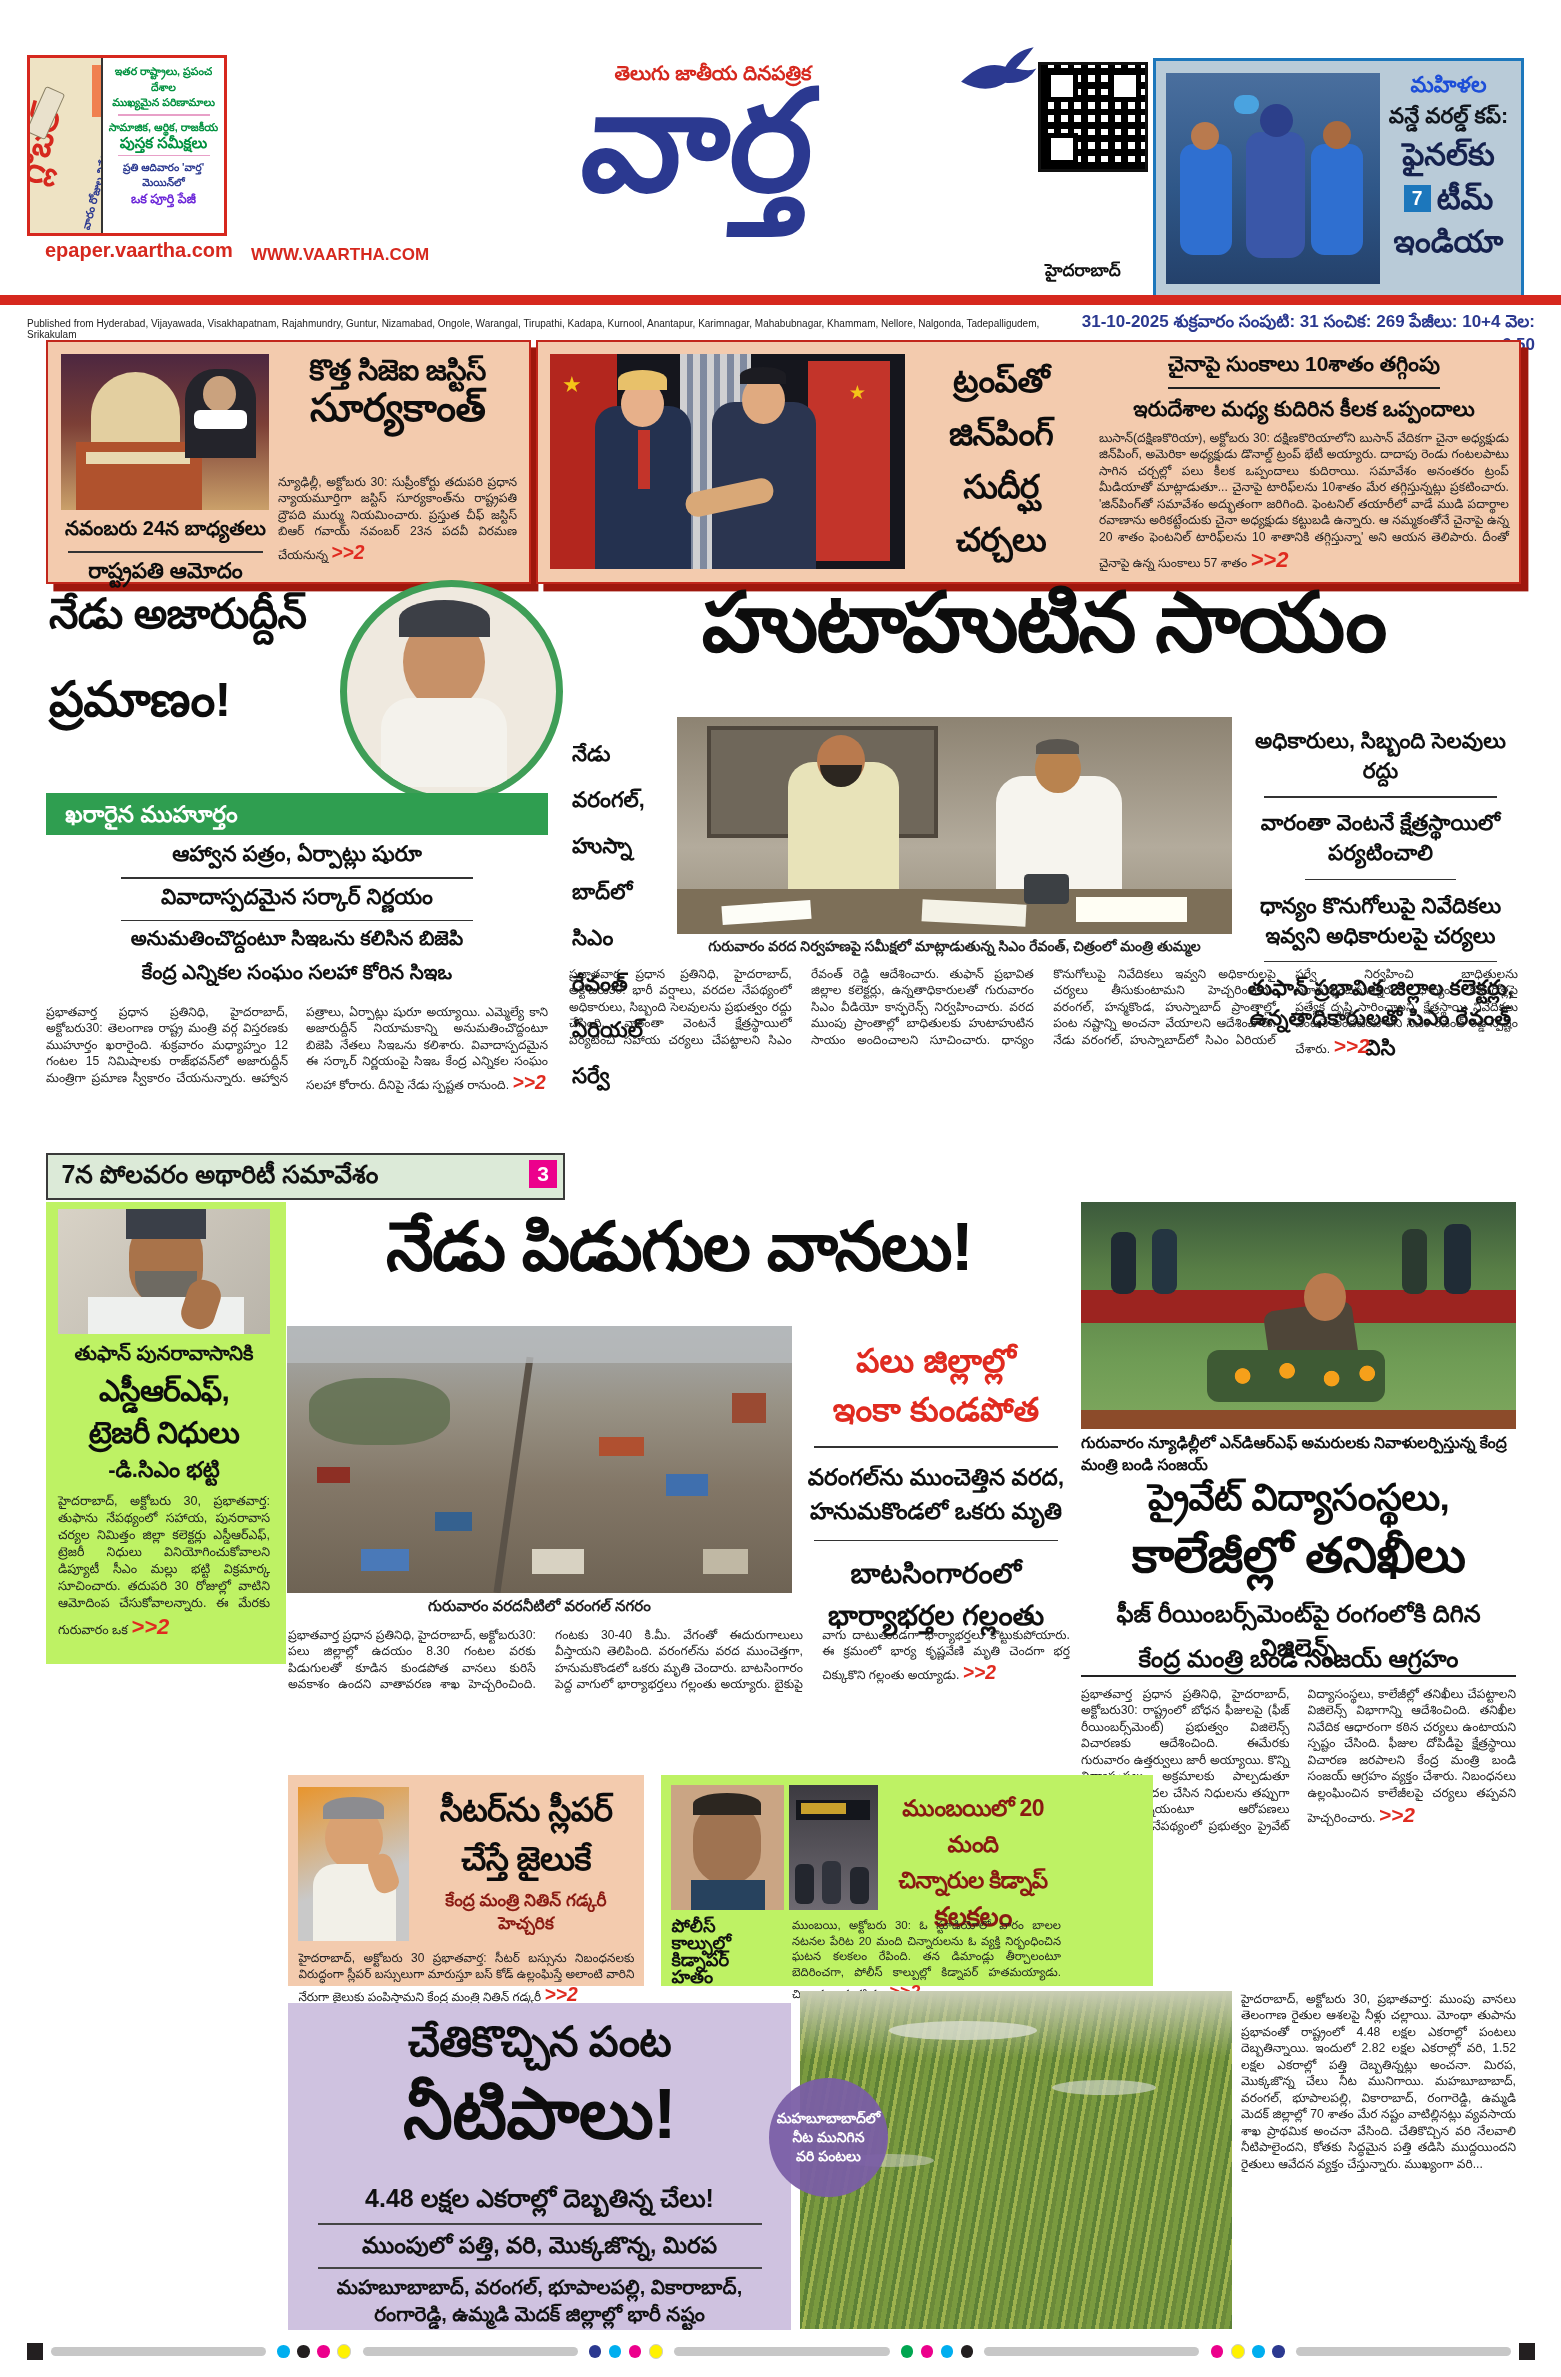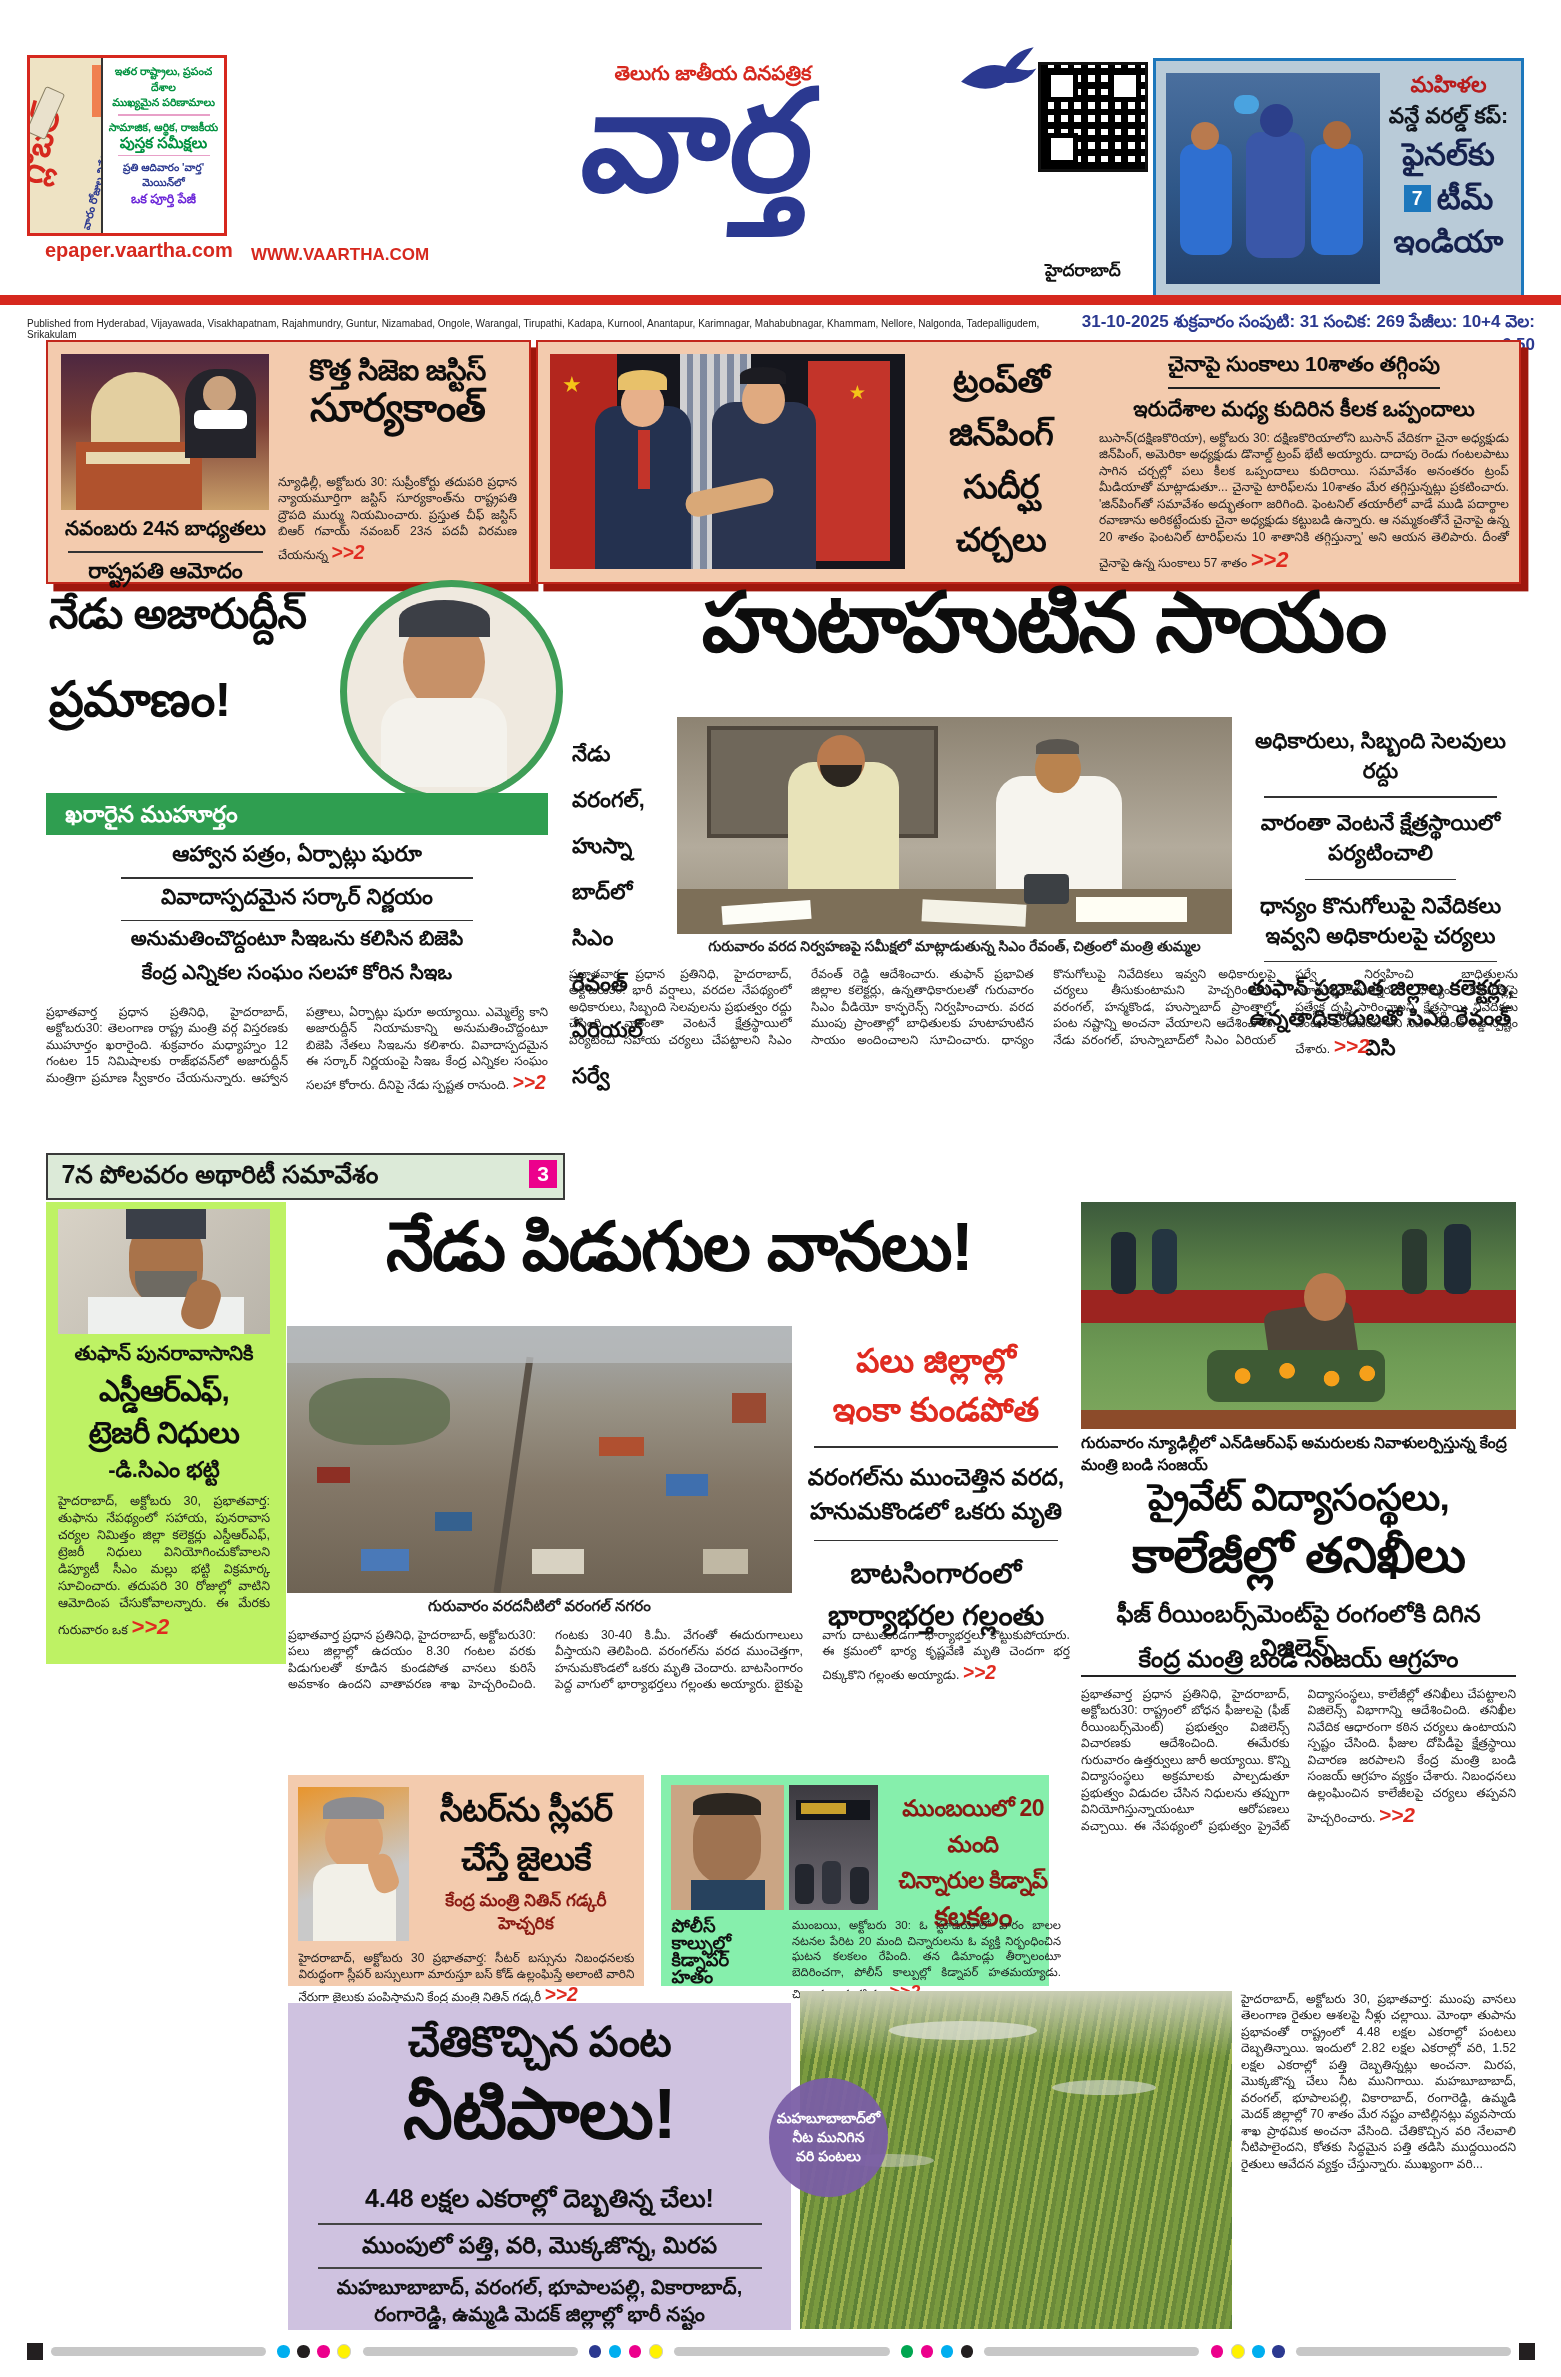--- a/index.html
+++ b/index.html
@@ -73,21 +73,21 @@
     <div class="ph" style="left:10.4px;top:12px;width:214px;height:211px;background:linear-gradient(180deg,#4a6f9e 0%,#2f5788 55%,#24416b 100%);">
       <div style="position:absolute;left:13.4px;top:71px;width:52px;height:111px;background:#2f6fd0;border-radius:13.4px;"></div>
       <div style="position:absolute;left:25px;top:49px;width:28px;height:28px;background:#b97a4e;border-radius:50%;"></div>
       <div style="position:absolute;left:80px;top:59px;width:59px;height:126px;background:#3a57a8;border-radius:15px;"></div>
       <div style="position:absolute;left:94px;top:31px;width:33px;height:33px;background:#2c3f8a;border-radius:50%;"></div>
       <div style="position:absolute;left:145px;top:71px;width:52px;height:111px;background:#2f6fd0;border-radius:13.4px;"></div>
       <div style="position:absolute;left:157px;top:48px;width:28px;height:28px;background:#a86a40;border-radius:50%;"></div>
       <div style="position:absolute;left:68px;top:22px;width:25px;height:19.3px;background:#4aa3e0;border-radius:9px;"></div>
     </div>
     <div style="position:absolute;left:227px;top:7.4px;width:131px;text-align:center;">
-      <div style="font-size:22px;font-weight:800;color:#b91c1c;line-height:33px;">మహిళల</div>
+      <div style="font-size:22px;font-weight:800;color:#1d4ed8;line-height:33px;">మహిళల</div>
       <div style="font-size:21.5px;font-weight:800;color:#10151c;line-height:31px;">వన్డే వరల్డ్ కప్:</div>
       <div style="font-size:31px;font-weight:800;color:#15214d;line-height:45px;">ఫైనల్‌కు</div>
       <div style="display:flex;align-items:center;justify-content:center;gap:6px;">
         <span style="display:inline-block;width:27px;height:27px;background:#1c77bc;color:#fff;font-size:19.3px;font-weight:800;line-height:27px;text-align:center;">7</span>
         <span style="font-size:31px;font-weight:800;color:#15214d;line-height:43px;">టీమ్</span>
       </div>
       <div style="font-size:31px;font-weight:800;color:#15214d;line-height:43px;">ఇండియా</div>
     </div>
   </div>
 
@@ -304,21 +304,21 @@
       <div class="hl" style="font-size:33px;line-height:49px;">సీటర్‌ను స్లీపర్</div>
       <div class="hl" style="font-size:33px;line-height:49px;">చేస్తే జైలుకే</div>
       <div style="font-size:17px;font-weight:800;color:#8a1a12;margin-top:7.4px;">కేంద్ర మంత్రి నితిన్ గడ్కరీ హెచ్చరిక</div>
     </div>
     <div class="bodytxt" style="position:absolute;left:10.4px;top:175px;width:336px;font-size:12px;">
       <span>హైదరాబాద్, అక్టోబరు 30 ప్రభాతవార్త: సీటర్ బస్సును నిబంధనలకు విరుద్ధంగా స్లీపర్ బస్సులుగా మారుస్తూ బస్ కోడ్ ఉల్లంఘిస్తే అలాంటి వారిని నేరుగా జైలుకు పంపిస్తామని కేంద్ర మంత్రి నితిన్ గడ్కరీ </span>
       <span class="jump" style="font-size:19.3px;">&gt;&gt;2</span>
     </div>
   </div>
 
-  <div class="abs" style="left:661px;top:1775px;width:388px;height:211px;background:#86efac;">
+  <div class="abs" style="left:661px;top:1775px;width:492px;height:211px;background:#bef264;">
     <div class="ph" style="left:10.4px;top:10.4px;width:113px;height:125px;background:#caa584;">
       <div style="position:absolute;left:22px;top:16.3px;width:68px;height:83px;background:#9f7351;border-radius:34px;"></div>
       <div style="position:absolute;left:22px;top:7.4px;width:68px;height:22px;background:#2c2620;border-radius:50% 50% 0 0;"></div>
       <div style="position:absolute;left:19.3px;top:95px;width:74px;height:30px;background:#27425e;"></div>
     </div>
     <div class="ph" style="left:128px;top:10.4px;width:89px;height:125px;background:linear-gradient(180deg,#3c3a40,#6e6a72);">
       <div style="position:absolute;left:7.4px;top:15px;width:74px;height:19.3px;background:#14161c;"></div>
       <div style="position:absolute;left:12px;top:18px;width:45px;height:10.4px;background:#caa12c;"></div>
       <div style="position:absolute;left:6px;bottom:6px;width:19.3px;height:40px;background:#23262e;border-radius:6px;"></div>
       <div style="position:absolute;left:33px;bottom:6px;width:19.3px;height:43px;background:#30333c;border-radius:6px;"></div>

